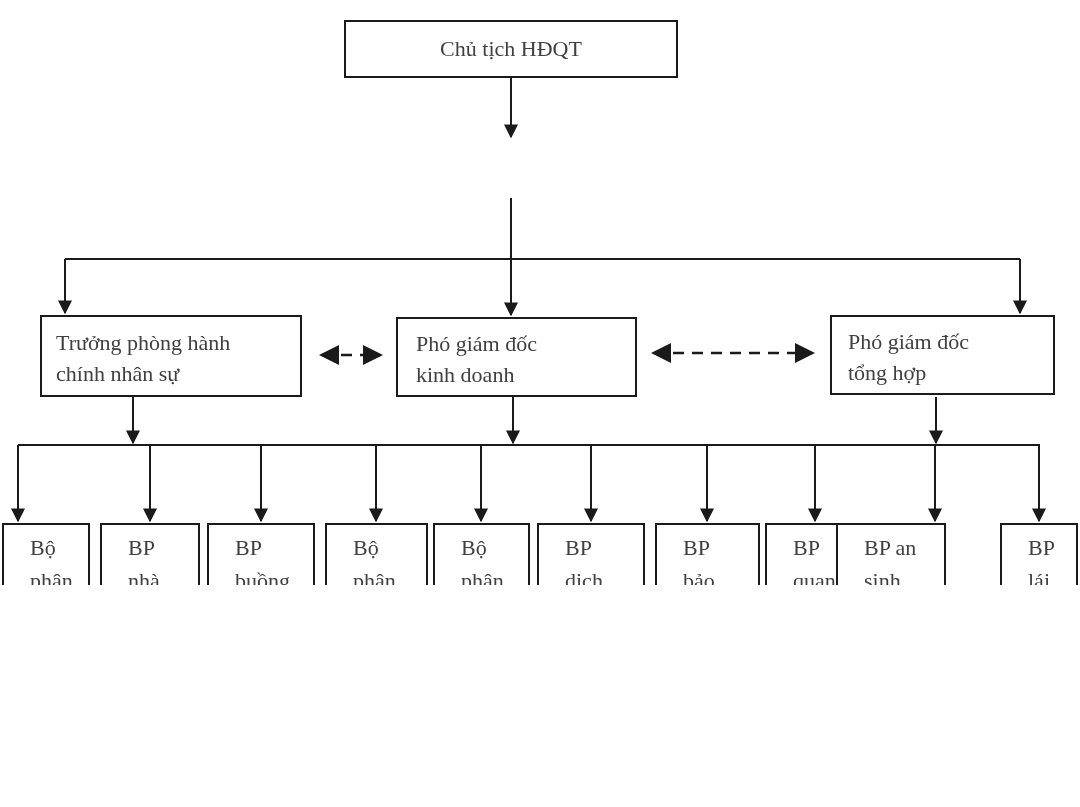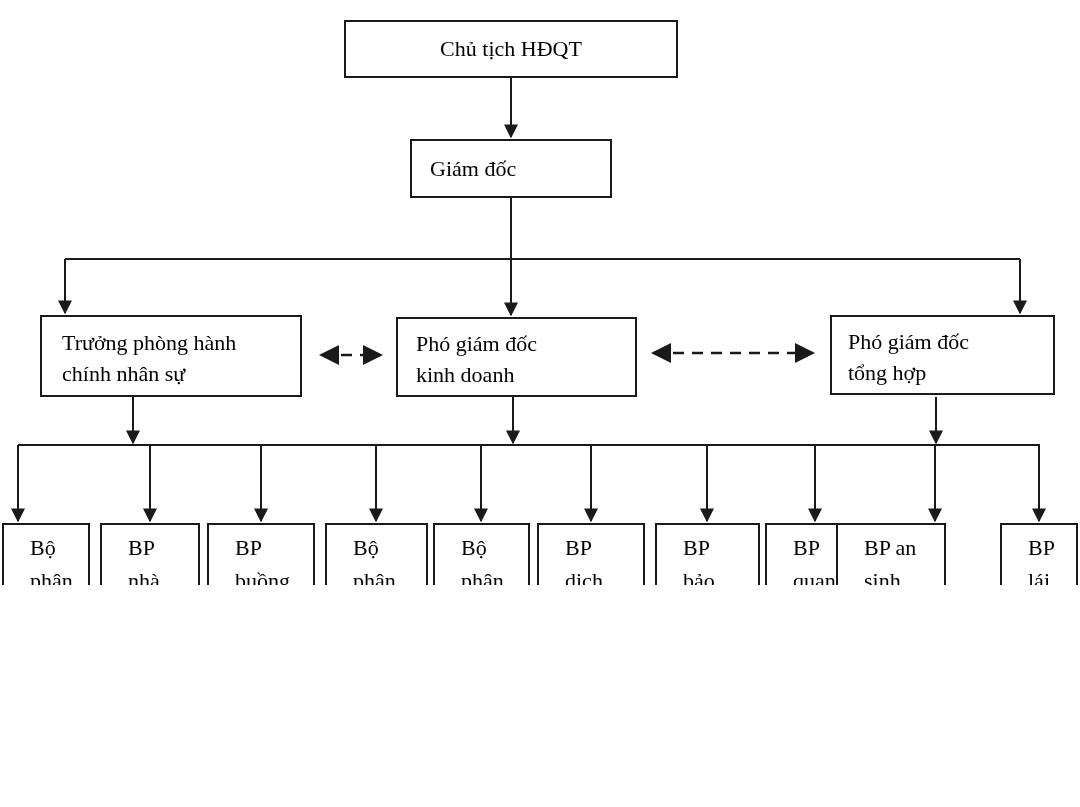--- a/index.html
+++ b/index.html
@@ -1,29 +1,29 @@
 <!DOCTYPE html>
 <html><head>
 <meta charset="utf-8">
 <style>
   html,body{margin:0;padding:0;background:#ffffff;}
   .canvas{
     position:relative;width:1080px;height:585px;background:#ffffff;overflow:hidden;
-    font-family:"Liberation Serif","DejaVu Serif",serif;color:#000000;
+    font-family:"Liberation Serif","DejaVu Serif",serif;color:#404040;
   }
   .connector-layer{position:absolute;left:0;top:0;width:1080px;height:807px;pointer-events:none;}
   .node{
     position:absolute;border:2px solid #1a1a1a;background:#ffffff;
     box-sizing:border-box;font-size:22px;
   }
   .node .line{display:block;white-space:pre-line;}
   .bold{font-weight:bold;text-align:center;}
   .chairman{left:344px;top:20px;width:334px;height:58px;display:flex;align-items:center;justify-content:center;}
   .director{left:410px;top:139px;width:202px;height:59px;display:flex;align-items:center;padding-left:18px;}
-  .hr{left:40px;top:315px;width:262px;height:82px;padding:10px 20px;line-height:1.42;}
+  .hr{left:40px;top:315px;width:262px;height:82px;padding:10px 14px;line-height:1.42;}
   .biz{left:396px;top:317px;width:241px;height:80px;padding:9px 18px;line-height:1.42;}
   .gen{left:830px;top:315px;width:225px;height:80px;padding:9px 16px;line-height:1.42;}
   .dept{top:523px;height:162px;padding:6px 26px;line-height:1.5;}
   .d1{left:2px;width:88px;}
   .d2{left:100px;width:100px;}
   .d3{left:207px;width:108px;}
   .d4{left:325px;width:103px;}
   .d5{left:433px;width:97px;}
   .d6{left:537px;width:108px;}
   .d7{left:655px;width:105px;}
@@ -85,23 +85,20 @@
 
       <line x1="322" y1="355" x2="380" y2="355" stroke-width="2.5" stroke-dasharray="11 8" marker-start="url(#bigarr)" marker-end="url(#bigarr)"></line>
       <line x1="654" y1="353" x2="812" y2="353" stroke-width="2.5" stroke-dasharray="11 8" marker-start="url(#bigarr)" marker-end="url(#bigarr)"></line>
     </g>
   </svg>
 
   <div class="node chairman">
     <span class="line">Chủ tịch HĐQT</span>
   </div>
 
-  <div class="node director">
-    <span class="line">Giám đốc</span>
-  </div>
 
   <div class="node hr">
     <span class="line">Trưởng phòng hành
 chính nhân sự</span>
   </div>
 
   <div class="node biz">
     <span class="line">Phó giám đốc
 kinh doanh</span>
   </div>

